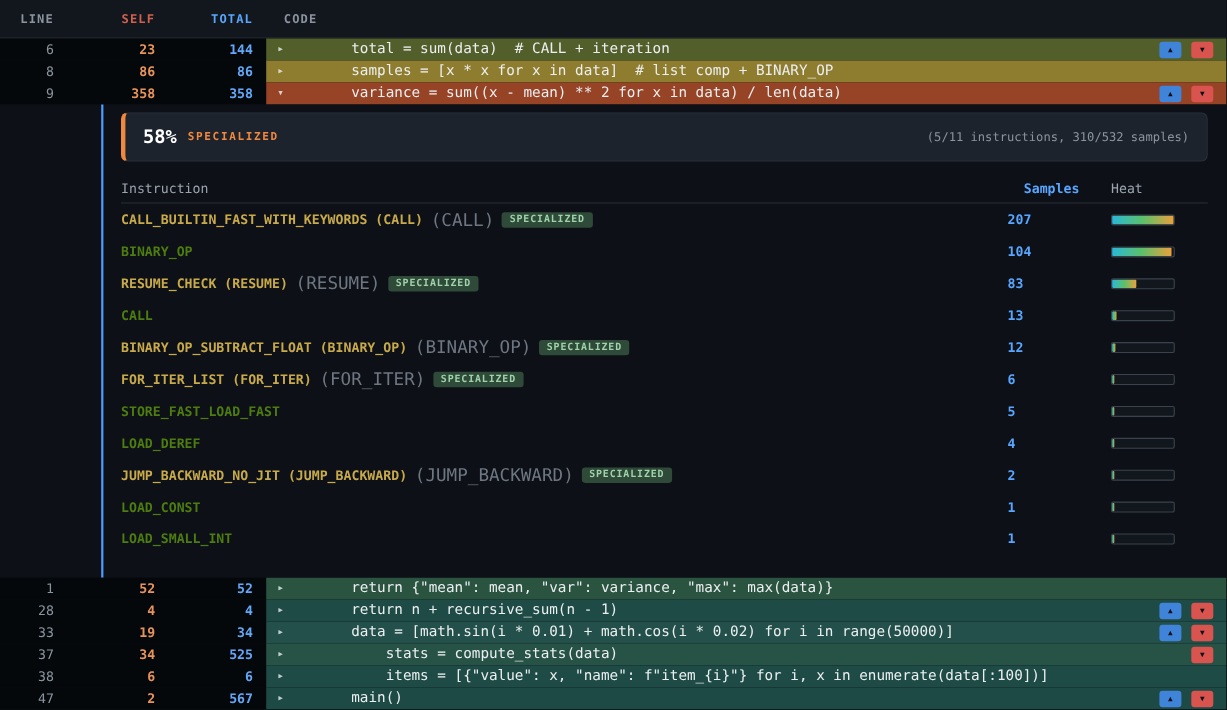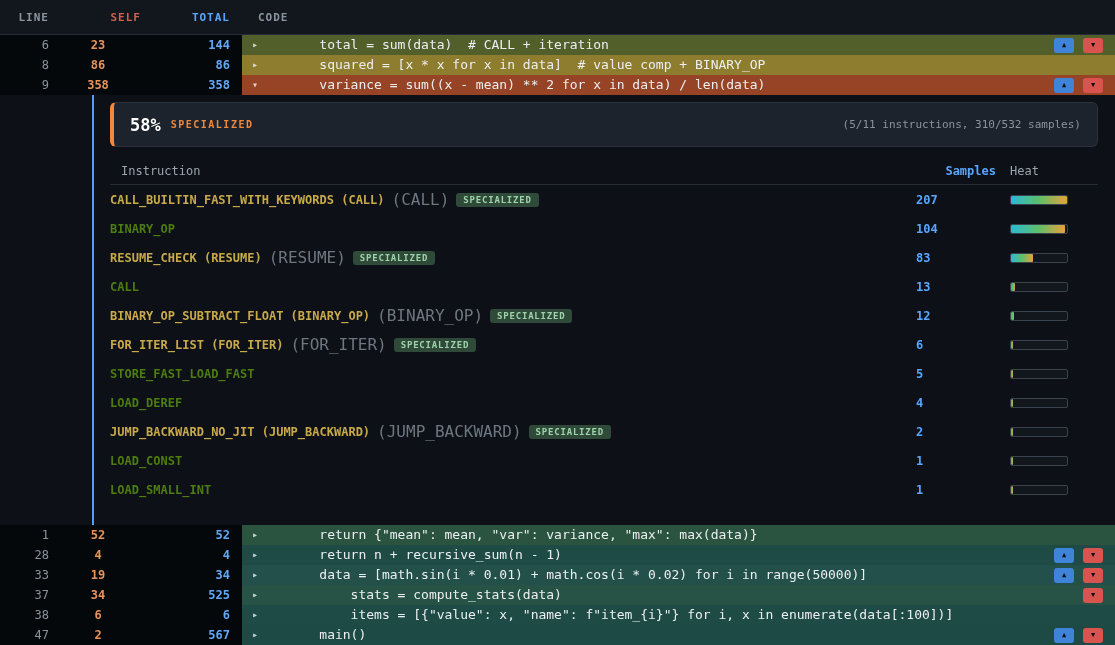--- a/index.html
+++ b/index.html
@@ -22,21 +22,21 @@
   .col-self  { width:86px; text-align:right; flex:none; }
   .col-total { width:89px; text-align:right; flex:none; }
   .col-code  { flex:1; padding-left:28px; }
   .self-h  { color:#d1604f; }
   .total-h { color:#58a6ff; }
 
   
   .code-row { display:flex; height:20px; line-height:20px; background:#05080b; flex:none; }
   .gut { font-size:12px; }
   .g-line  { width:55px; text-align:right; padding-right:6px; color:#8b949e; flex:none; }
-  .g-self  { width:86px; text-align:center; color:#e8935a; font-weight:bold; flex:none; }
+  .g-self  { width:86px; text-align:right; color:#e8935a; font-weight:bold; flex:none; }
   .g-total { width:89px; text-align:right; color:#63a8f7; font-weight:bold; flex:none; }
   .code-cell { flex:1; margin-left:12px; display:flex; align-items:center; color:#eceff2; min-width:0; }
   .expander {
     margin-left:10px; width:14px; flex:none; font-size:10px;
     color:rgba(235,240,244,0.8); text-align:left; cursor:pointer;
   }
   .code-text { white-space:pre; margin-left:22px; font-size:13px; }
   .navs { margin-left:auto; display:flex; gap:9px; align-items:center; margin-right:12px; flex:none; }
   .nav-btn {
     width:20px; height:15px; border-radius:3px; cursor:pointer;
@@ -58,22 +58,22 @@
     display:flex; align-items:center; padding:0 16px; margin-bottom:11px;
   }
   .pct { font-size:17px; font-weight:bold; color:#ffffff; margin-right:10px; }
   .spec-label { font-size:10px; font-weight:bold; color:#f0883e; letter-spacing:1.5px; }
   .card-meta { margin-left:auto; font-size:11px; color:#8b949e; }
 
   .table-header {
     display:flex; align-items:center; height:27px;
     border-bottom:1px solid #262d36; font-size:12px; color:#9aa4af;
   }
-  .th-instruction { flex:1;margin-left:11px; }
-  .th-samples { width:80px; text-align:right; color:#58a6ff; font-weight:bold; flex:none; }
+  .th-instruction { flex:1; }
+  .th-samples { width:80px; text-align:center; color:#58a6ff; font-weight:bold; flex:none; }
   .th-heat { width:58px; margin-left:14px; margin-right:30px; flex:none; }
 
   .i-row { display:flex; align-items:center; height:29px; font-size:12px; }
   .i-name { flex:1; display:flex; align-items:center; gap:7px; min-width:0; }
   .op { font-weight:bold; color:#4d7c0f; white-space:nowrap; }
   .op.spec { color:#c9aa4a; }
   .base { color:#6e7681; font-size:16px; white-space:nowrap; }
   .badge {
     background:#2f4a39; color:#9fd3ab; font-size:9px; font-weight:bold;
     letter-spacing:0.8px; padding:2px 7px; border-radius:3px; white-space:nowrap;
@@ -118,21 +118,21 @@
             </span>
           </span>
         </div>
       </div>
       <div class="code-row">
         <div class="gut g-line">8</div>
         <div class="gut g-self">86</div>
         <div class="gut g-total">86</div>
         <div class="code-cell" style="background: rgb(142, 125, 46);">
           <span class="expander">▸</span>
-          <span class="code-text">    squared = [x * x for x in data]  # value comp + BINARY_OP</span>
+          <span class="code-text">    samples = [x * x for x in data]  # list comp + BINARY_OP</span>
           <span class="navs"></span>
         </div>
       </div>
       <div class="code-row">
         <div class="gut g-line">9</div>
         <div class="gut g-self">358</div>
         <div class="gut g-total">358</div>
         <div class="code-cell" style="background: rgb(150, 67, 38);">
           <span class="expander">▾</span>
           <span class="code-text">    variance = sum((x - mean) ** 2 for x in data) / len(data)</span>

